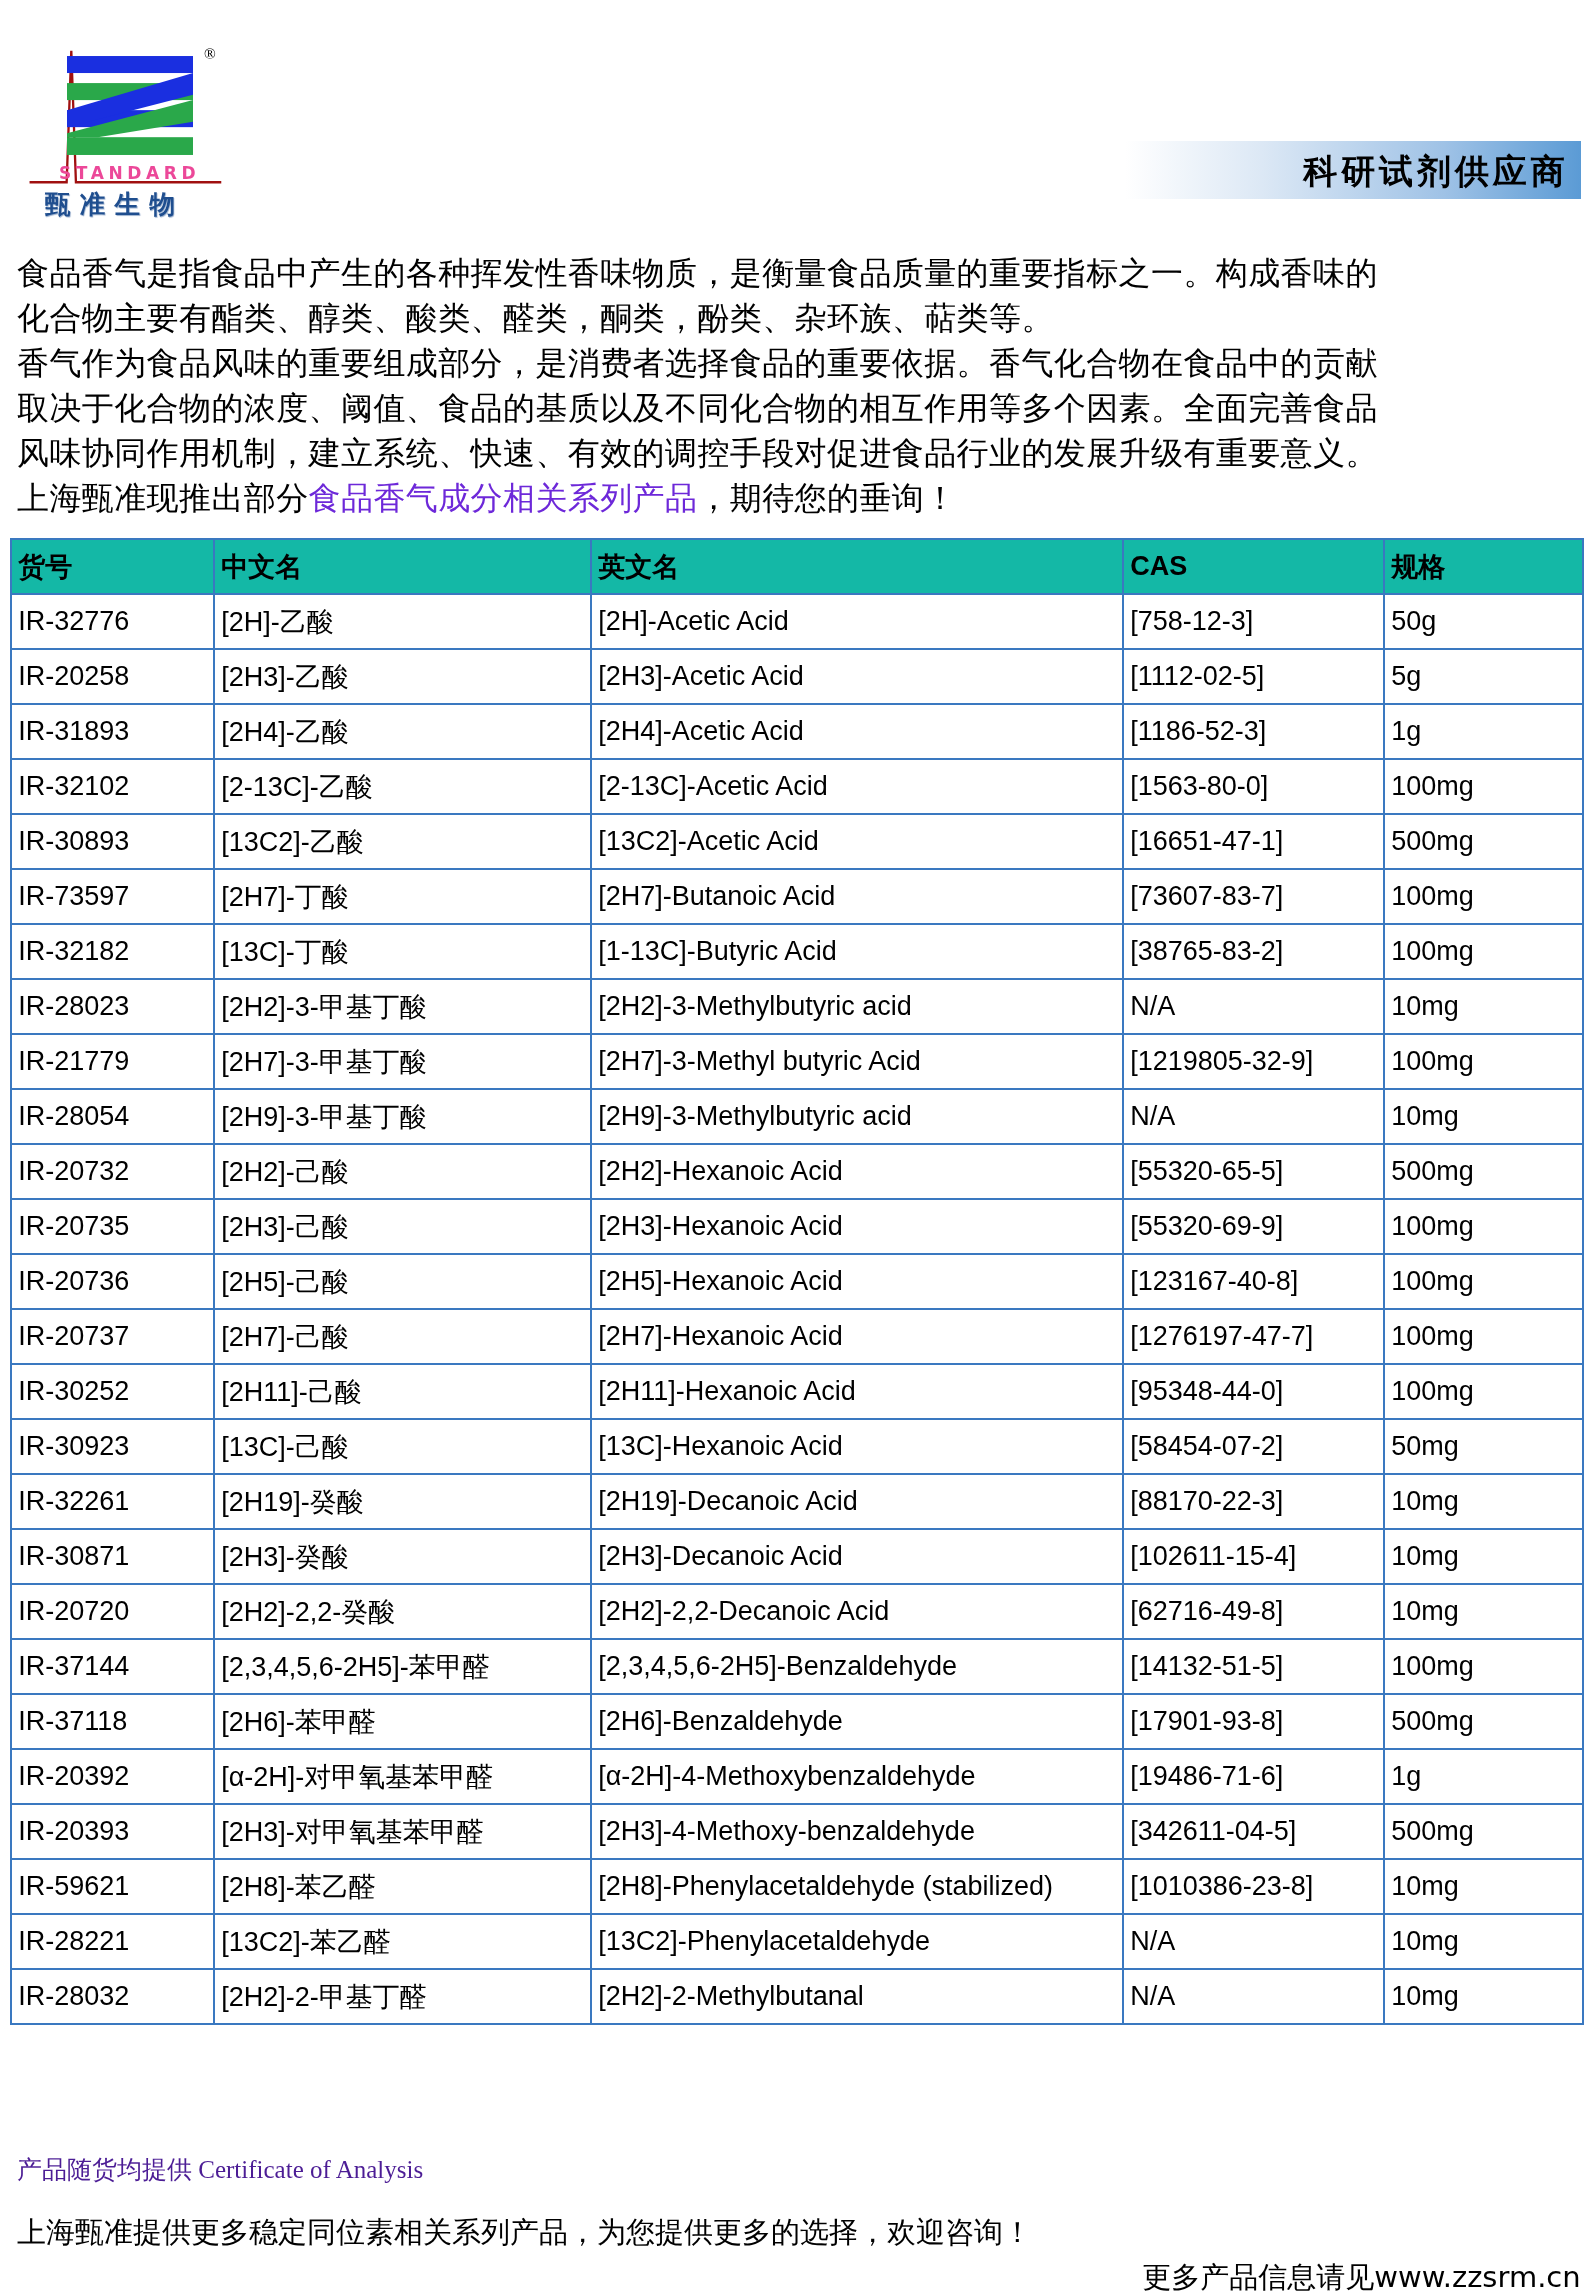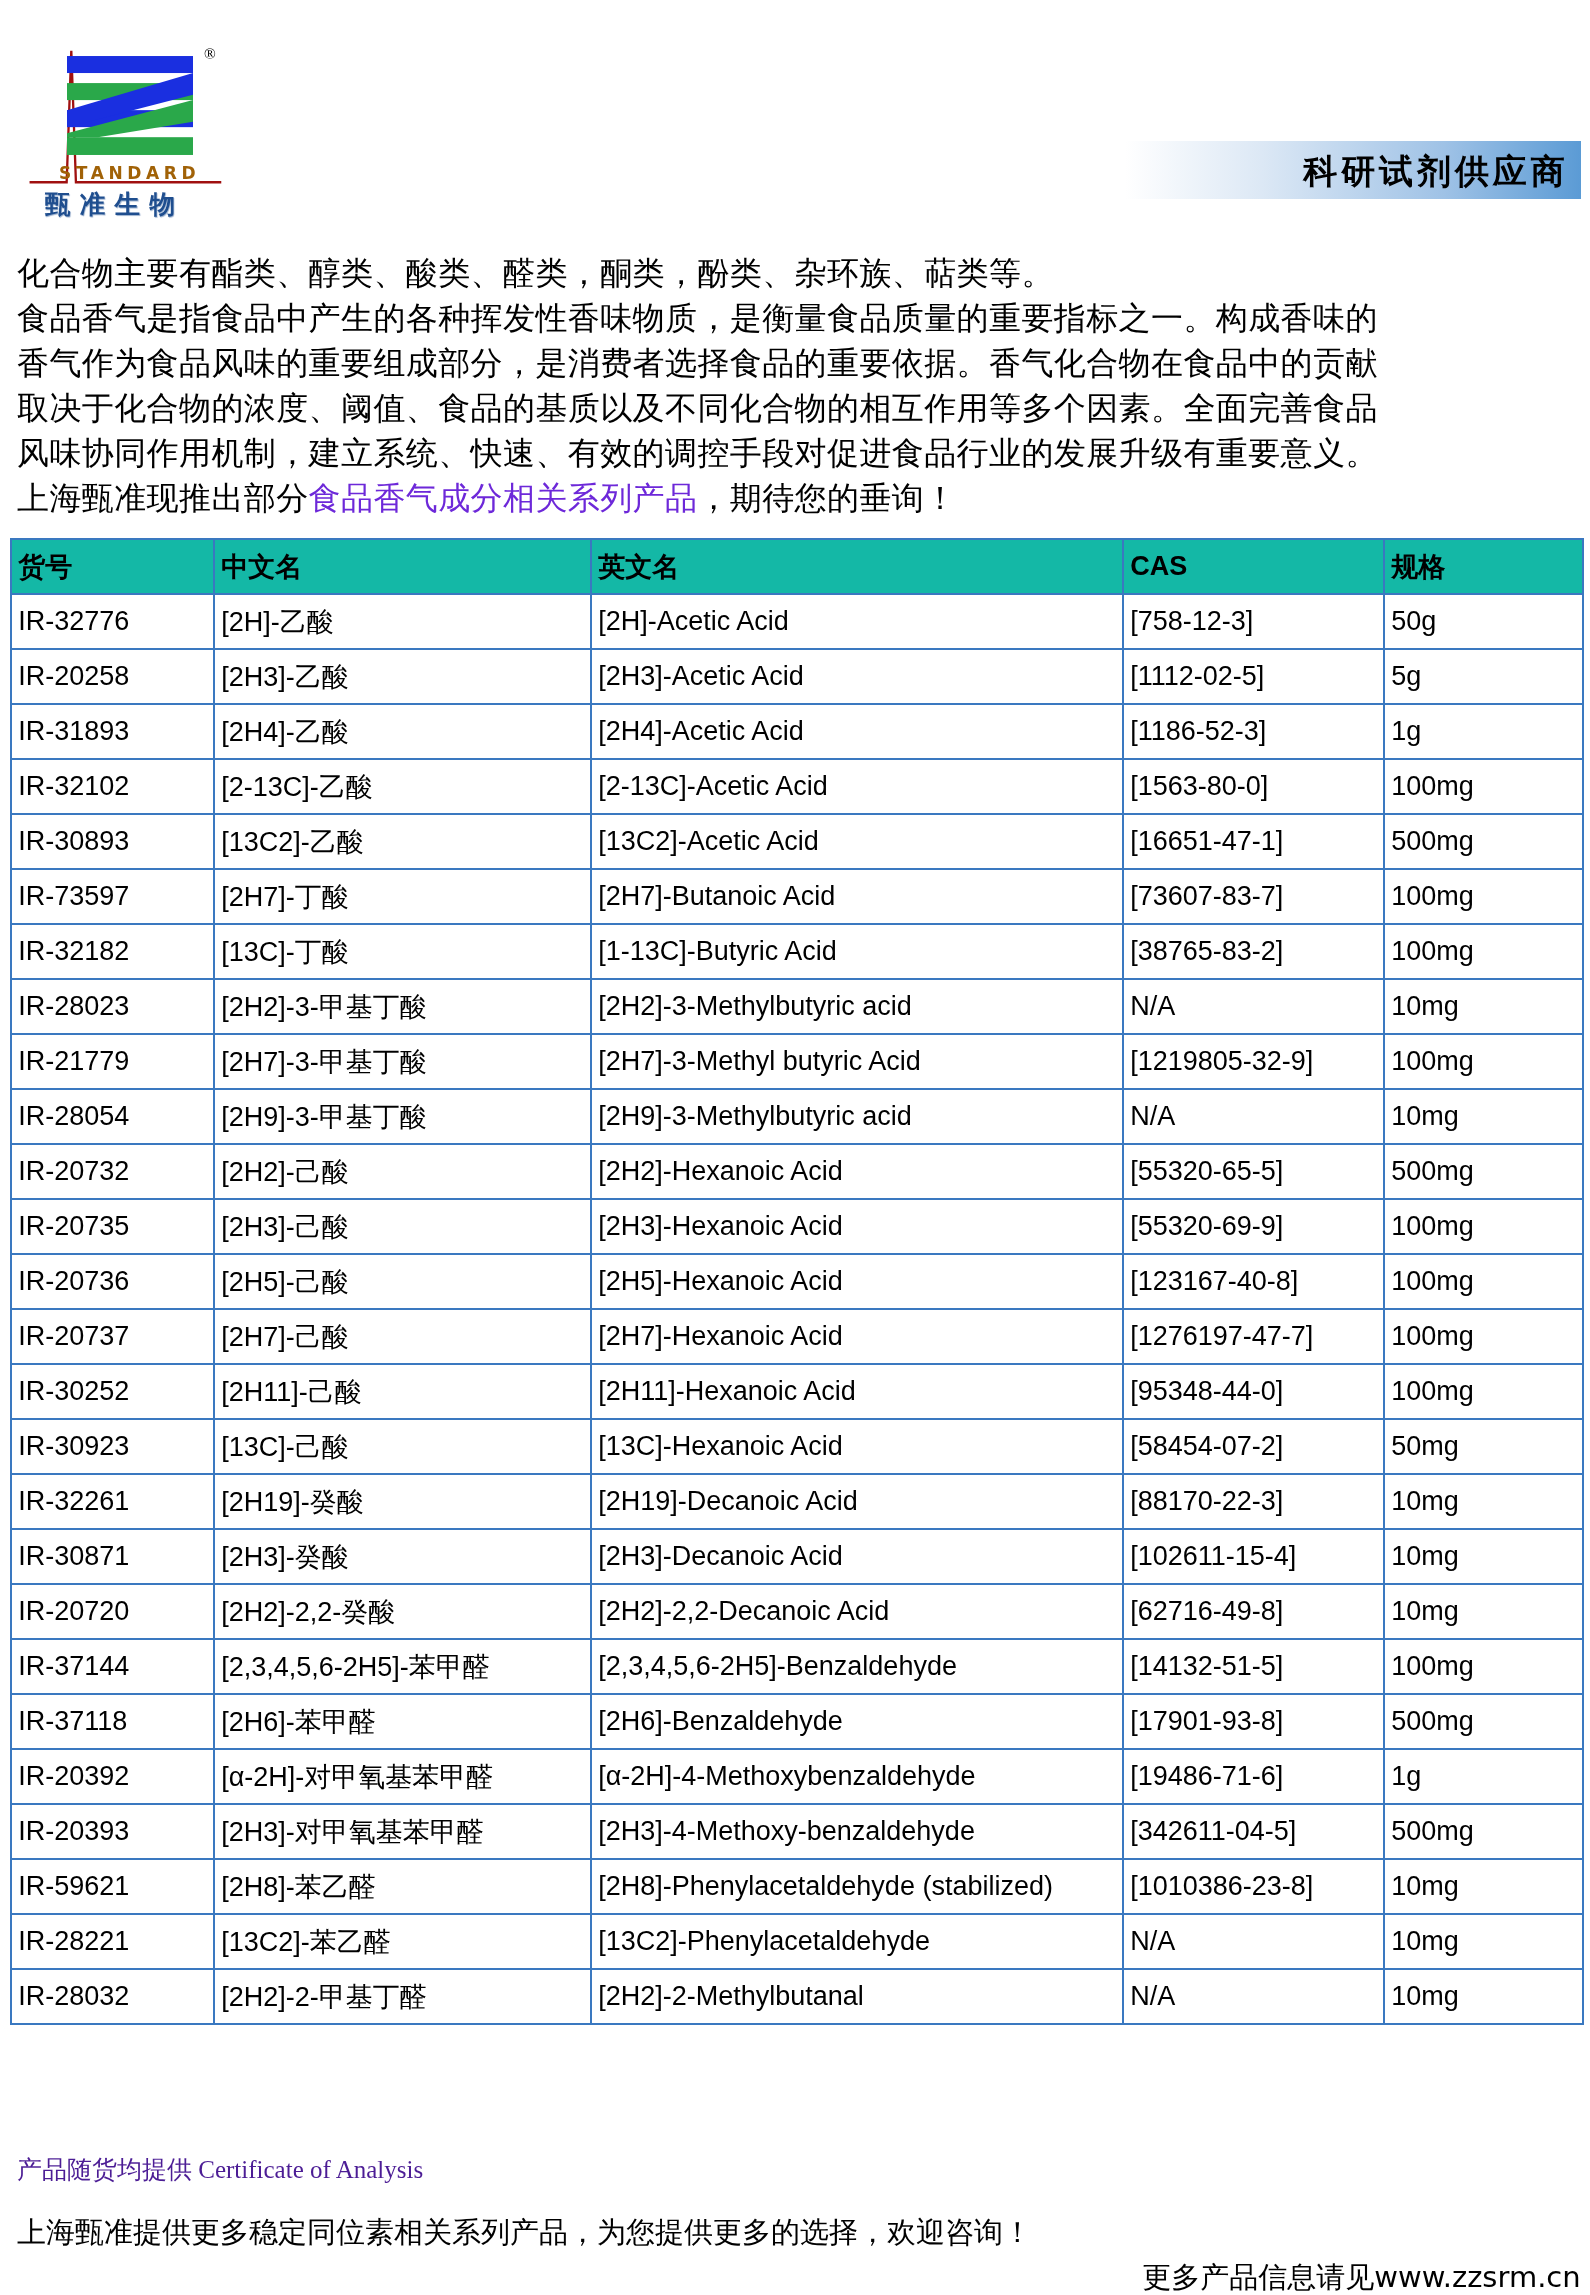--- a/index.html
+++ b/index.html
@@ -2,21 +2,21 @@
 <html style="font-size:12.4px"><head>
 <meta charset="utf-8">
 <style>
   html, body { margin: 0; padding: 0; background: #ffffff; }
   body { width: 1590px; height: 2295px; position: relative; overflow: hidden;
          font-family: "Liberation Sans", "DejaVu Sans", sans-serif; color: #000; }
   .logo { position: absolute; left: 28px; top: 39px; width: 201px; height: 186px; }
   .logo .reg { position: absolute; left: 176px; top: 6.2px; font-size: 15.5px; font-family: "Liberation Serif", serif; }
   .logo .zbox { position: absolute; left: 39px; top: 17px; width: 126px; height: 99px; }
   .logo .std { position: absolute; left: 31px; top: 124px; font-size: 17px; letter-spacing: 4.6px;
-               font-weight: bold; color: #a16207; font-family: "DejaVu Sans", sans-serif; text-align: right; }
+               font-weight: bold; color: #ec4899; font-family: "DejaVu Sans", sans-serif; text-align: right; }
   .logo .cn { position: absolute; left: 17px; top: 148px; font-size: 25.5px; letter-spacing: 9.3px;
               font-weight: bold; color: #1f4e8f; font-family: "DejaVu Sans", sans-serif;
               text-shadow: 0.8px 0.8px 0.8px #a0b4d0; }
   .banner { position: absolute; left: 1125px; top: 141px; width: 456px; height: 58px;
             background: linear-gradient(to right, #ffffff 0%, #dce8f5 30%, #9fc2e6 70%, #5b9bd5 100%); }
   .banner span { position: absolute; right: 12.4px; top: 7.7px; font-size: 34px; font-weight: bold;
                  letter-spacing: 3.9px; font-family: "DejaVu Serif", serif; margin-left: 14px; }
   .intro { position: absolute; left: 17px; top: 251px; width: 1570px; font-size: 32px; line-height: 45px;
            font-family: "DejaVu Sans", sans-serif; letter-spacing: 0.4px; }
   .intro p { margin: 0; white-space: nowrap; }
@@ -51,22 +51,22 @@
   <span class="reg">®</span>
   <span class="std">STANDARD</span>
   <span class="cn">甄准生物</span>
 </div>
 
 <div class="banner">
   <span>科研试剂供应商</span>
 </div>
 
 <div class="intro">
+  <p>食品香气是指食品中产生的各种挥发性香味物质，是衡量食品质量的重要指标之一。构成香味的</p>
   <p>化合物主要有酯类、醇类、酸类、醛类，酮类，酚类、杂环族、萜类等。</p>
-  <p>食品香气是指食品中产生的各种挥发性香味物质，是衡量食品质量的重要指标之一。构成香味的</p>
   <p>香气作为食品风味的重要组成部分，是消费者选择食品的重要依据。香气化合物在食品中的贡献</p>
   <p>取决于化合物的浓度、阈值、食品的基质以及不同化合物的相互作用等多个因素。全面完善食品</p>
   <p>风味协同作用机制，建立系统、快速、有效的调控手段对促进食品行业的发展升级有重要意义。</p>
   <p><span>上海甄准现推出部分</span><span class="red">食品香气成分相关系列产品</span><span>，期待您的垂询！</span></p>
 </div>
 
 <table>
   <colgroup>
       <col class="c1">
       <col class="c2">

